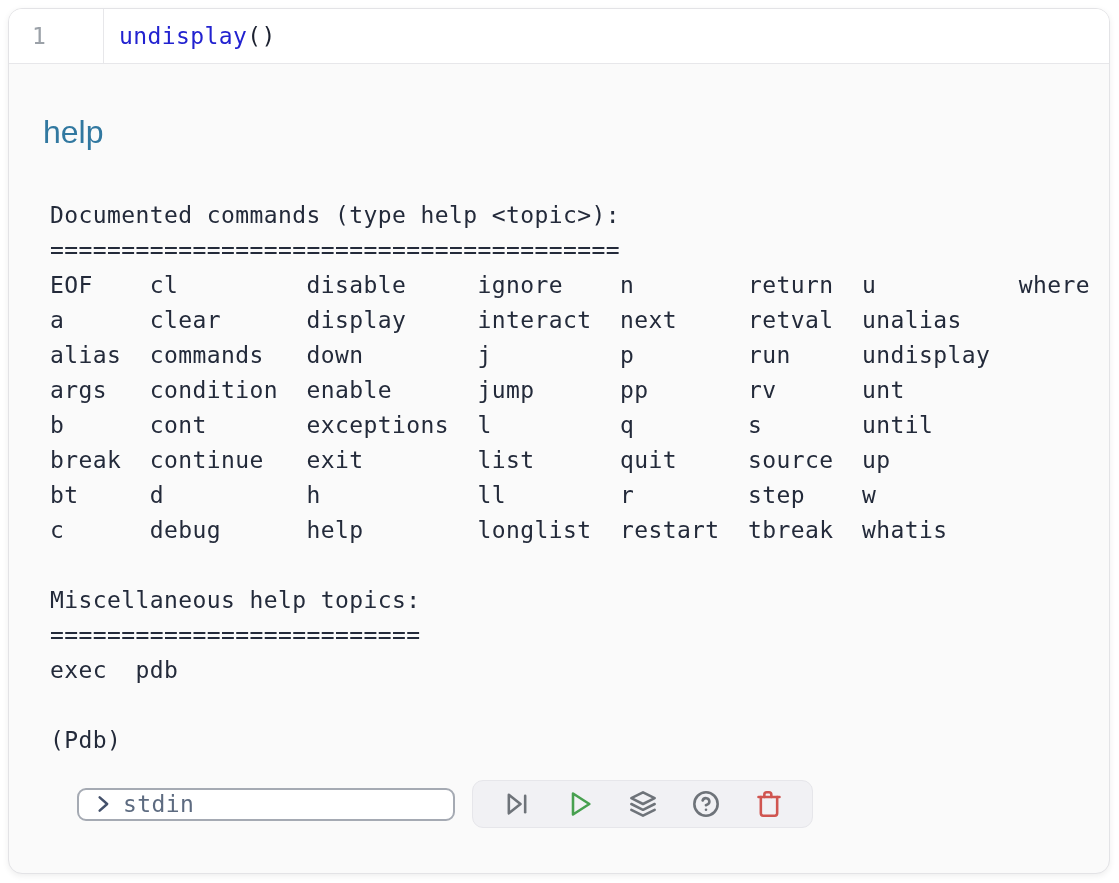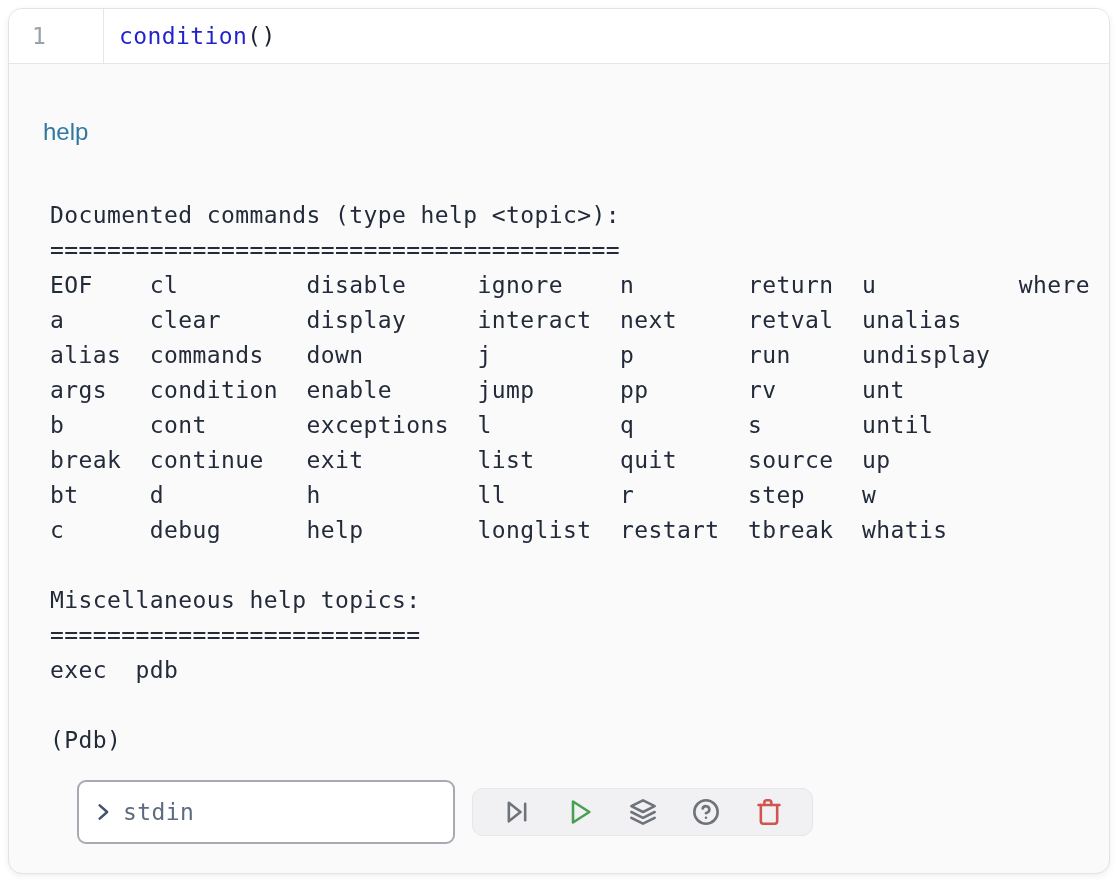--- a/index.html
+++ b/index.html
@@ -45,40 +45,40 @@
     letter-spacing: 0.4px;
     color: #1c2130;
   }
   .tok-builtin { color: #2222d0; }
   .tok-punct   { color: #1c2130; }
 
   
   .output-area { padding: 52px 20px 0 34px; }
   .echo {
     color: #3178a0;
-    font-size: 24px;
+    font-size: 32px;
     line-height: 32px;
   }
   pre.term {
     margin: 50px 0 0 7px;
     font-family: "DejaVu Sans Mono", monospace;
     font-size: 23px;
     letter-spacing: 0.4px;
     line-height: 35px;
     color: #232a3a;
   }
 
   
   .controls {
     display: flex; align-items: center;
     gap: 17px;
     margin: 22px 0 0 34px;
   }
   .stdin-box {
-    width: 378px; height: 64px;
+    width: 378px; height: 33px;
     background: #ffffff;
     border: 2px solid #a5aab3;
     border-radius: 9px;
     display: flex; align-items: center;
     padding: 0 14px;
     gap: 10px;
   }
   .stdin-box svg { flex: 0 0 auto; }
   .stdin-input {
     flex: 1; min-width: 0;
@@ -108,21 +108,21 @@
 </head>
 <body>
 
 <div class="card">
 
   <div class="editor-row">
     <div class="gutter">
       <span>1</span>
     </div>
     <div class="code-line">
-        <span class="tok-builtin">condition</span>
+        <span class="tok-builtin">undisplay</span>
         <span class="tok-punct">()</span>
       </div>
   </div>
 
   <div class="output-area">
     <div class="echo">help</div>
     <pre class="term">Documented commands (type help &lt;topic&gt;):
 ========================================
 EOF    cl         disable     ignore    n        return  u          where
 a      clear      display     interact  next     retval  unalias

